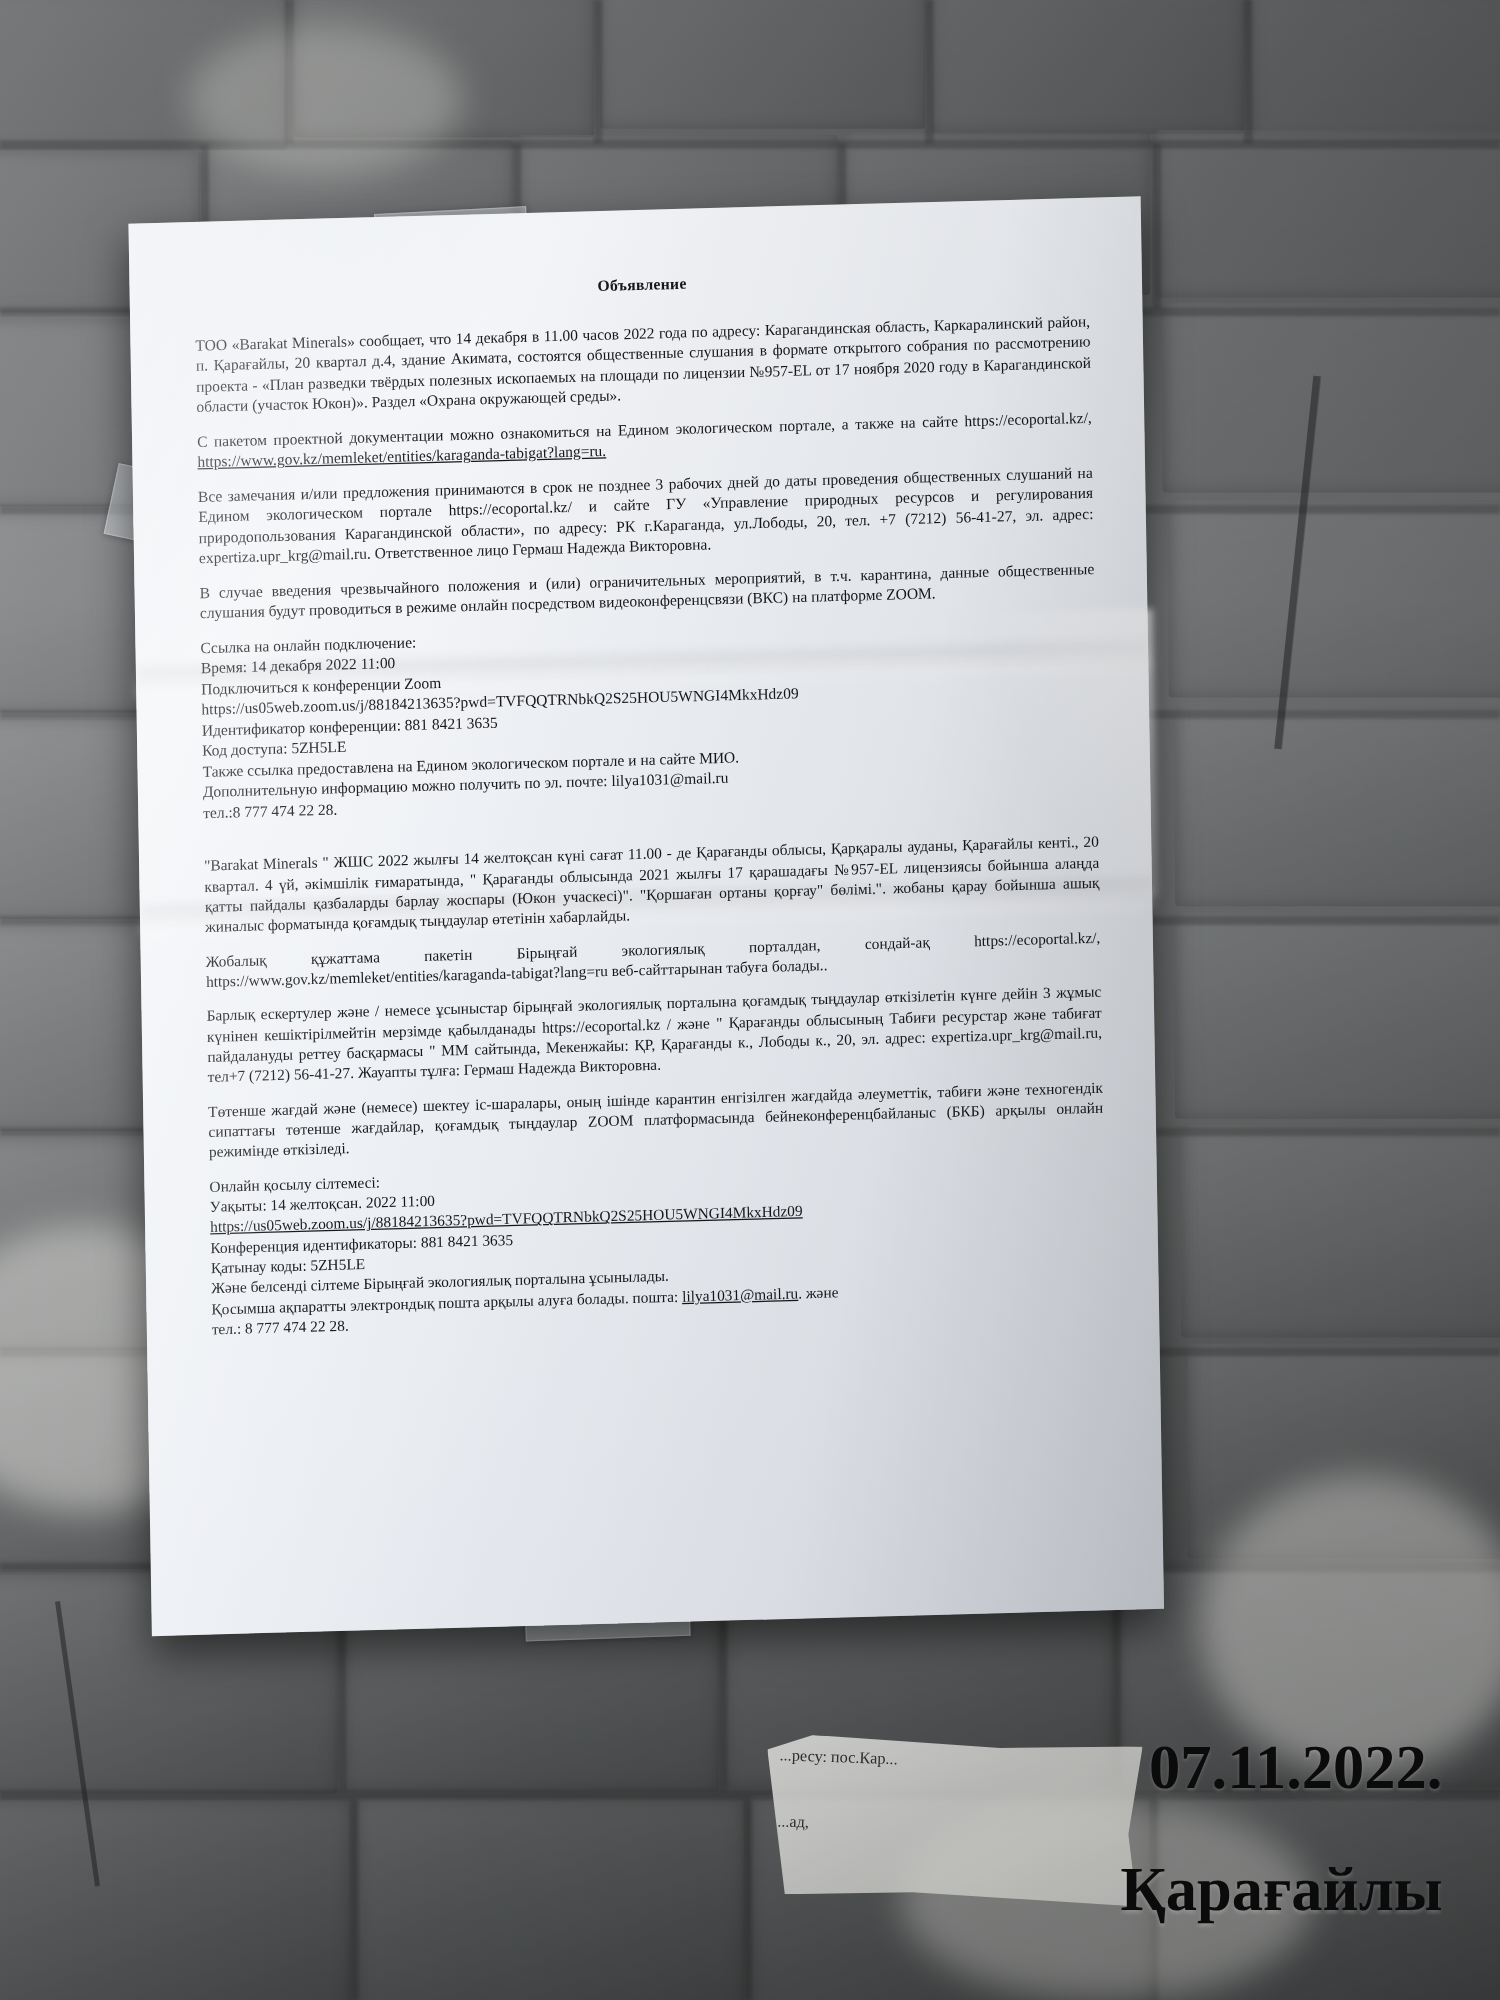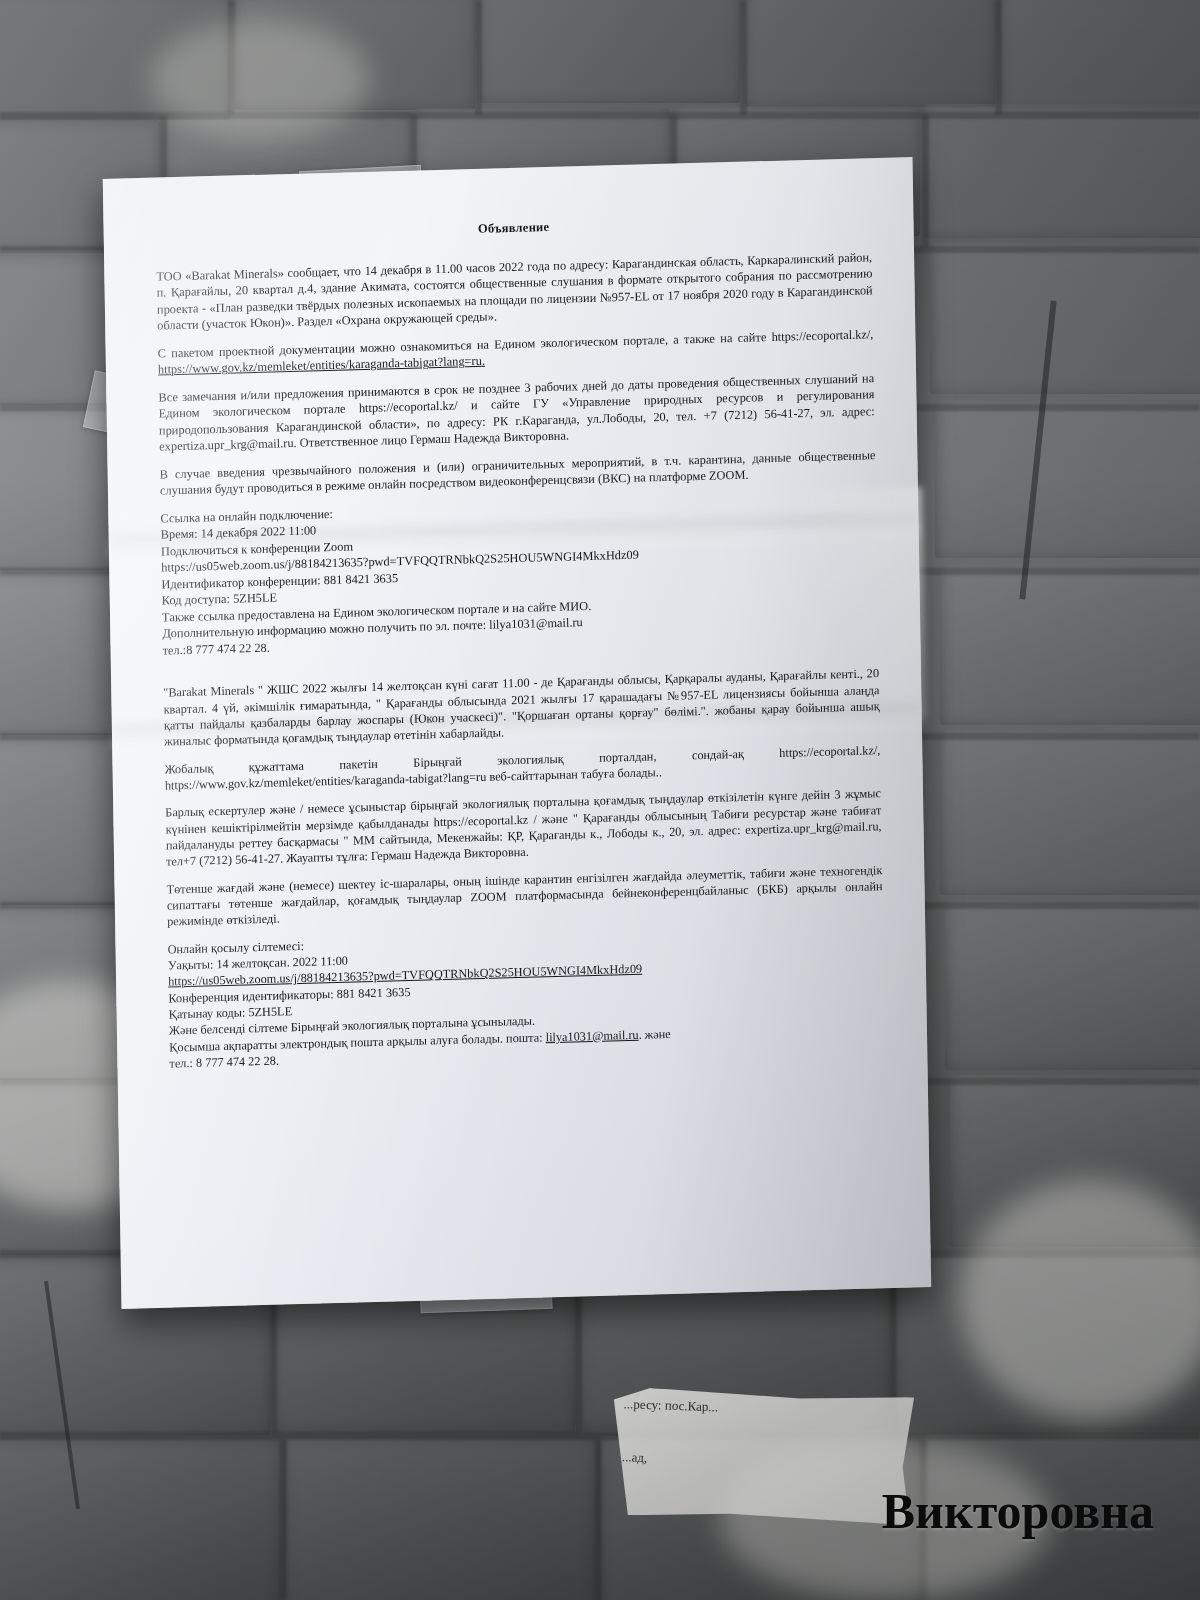--- a/index.html
+++ b/index.html
@@ -288,15 +288,16 @@
       <p class="block kz">тел.: 8 777 474 22 28.</p>
 
     </div>
   </div>
 
   <div class="fragment">
     <div>...ресу: пос.Кар...</div>
     <div style="margin-top:34px;">...ад,</div>
   </div>
 
-  <div class="caption caption-place">Викторовна</div>
+  <div class="caption caption-date">07.11.2022.</div>
+  <div class="caption caption-place">Қарағайлы</div>
 
 </div>
 
 </body></html>

